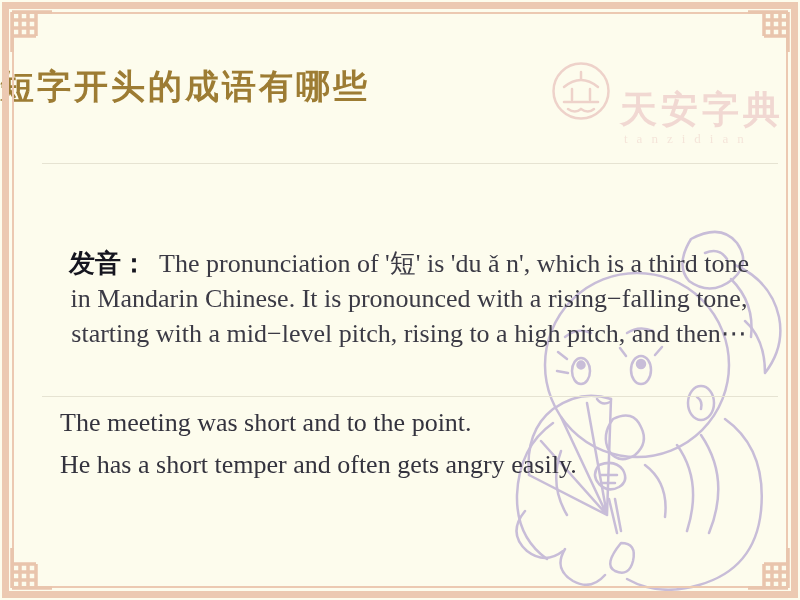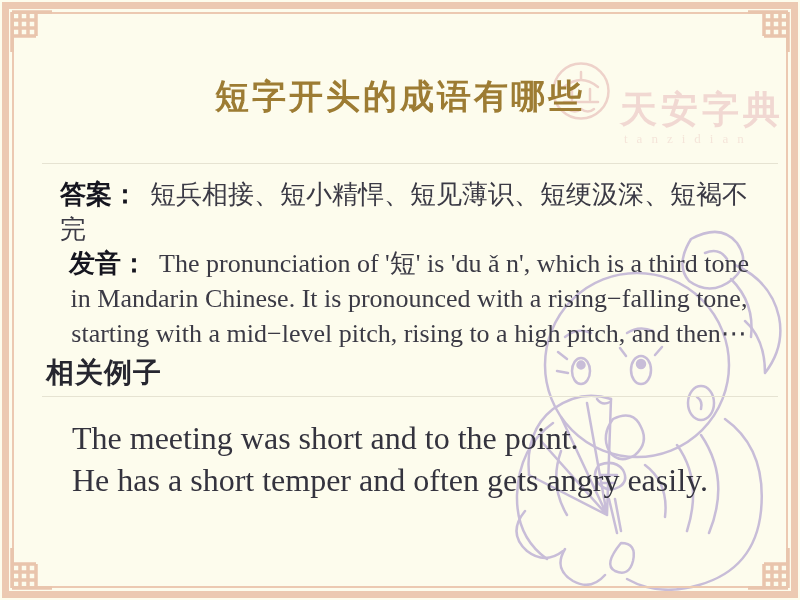--- a/index.html
+++ b/index.html
@@ -17,35 +17,35 @@
   .corner.bl{bottom:7px;left:7px;transform:scaleY(-1);}
   .corner.br{bottom:7px;right:7px;transform:scale(-1,-1);}
   
   .mascot{position:absolute;left:495px;top:213px;z-index:0;}
   
   .logo{position:absolute;left:550px;top:60px;z-index:1;display:flex;align-items:flex-start;}
   .logo-text-wrap{margin-left:8px;}
   .logo-name{font-size:37px;font-weight:bold;color:#f1d8d2;letter-spacing:4px;line-height:40px;margin-top:30px;}
   .logo-tagline{font-size:13px;color:#f5e5da;letter-spacing:9px;margin-top:1px;padding-left:4px;}
   
-  .title{position:absolute;top:74px;left:0;width:100%;text-align:center;
+  .title{position:absolute;top:64px;left:0;width:100%;text-align:left;
     font-size:34px;font-weight:bold;color:#9d7c33;letter-spacing:3px;z-index:2;margin:0;}
   .section-heading{position:absolute;left:46px;font-size:28px;font-weight:bold;
     color:#26262f;z-index:2;margin:0;letter-spacing:1px;}
   .heading-1{top:116px;}
   .heading-2{top:354px;}
   .divider{position:absolute;left:42px;width:736px;height:1px;background:#e6e3d2;z-index:2;}
   .divider-1{top:163px;}
   .divider-2{top:396px;}
   .para{position:absolute;left:60px;width:698px;font-size:26px;line-height:35px;
     color:#3b3a45;z-index:2;margin:0;}
   .para-answer{top:177px;}
   .para-pron{top:246px;text-align:center;}
   .plabel{font-weight:bold;color:#15151f;margin-right:12px;}
-  .example{position:absolute;left:60px;width:640px;font-size:32px;color:#34333e;z-index:2;margin:12px;}
+  .example{position:absolute;left:60px;width:640px;font-size:26px;color:#34333e;z-index:2;margin:0;}
   .example-1{top:408px;}
   .example-2{top:450px;}
 </style>
 </head>
 <body>
 
 <div class="page">
 
   <svg class="mascot" width="300" height="378" viewBox="0 0 300 378">
     <g fill="none" stroke="#c8bdd8" stroke-width="2.5" stroke-linecap="round" stroke-linejoin="round">
@@ -110,25 +110,23 @@
     <div class="logo-text-wrap">
       <div class="logo-name">天安字典</div>
       <div class="logo-tagline">tanzidian</div>
     </div>
   </div>
 
   <h1 class="title">短字开头的成语有哪些</h1>
 
   <div class="divider divider-1"></div>
 
-  <p class="para para-answer"><span class="plabel">答案：</span><span>短兵相接、短小精悍、短见薄识、短绠汲深、短褐不完</span></p>
 
   <p class="para para-pron"><span class="plabel">发音：</span><span>The pronunciation of '短' is 'du ǎ n', which is a third tone in Mandarin Chinese. It is pronounced with a rising−falling tone, starting with a mid−level pitch, rising to a high pitch, and then⋯</span></p>
 
-  <h2 class="section-heading heading-2">相关例子</h2>
   <div class="divider divider-2"></div>
 
   <p class="example example-1">The meeting was short and to the point.</p>
   <p class="example example-2">He has a short temper and often gets angry easily.</p>
 
   <div class="frame-outer"></div>
   <div class="frame-inner"></div>
 
   <svg class="corner tl" viewBox="0 0 46 46">
     <g fill="none" stroke="#e9c5ad" stroke-width="3.5">

